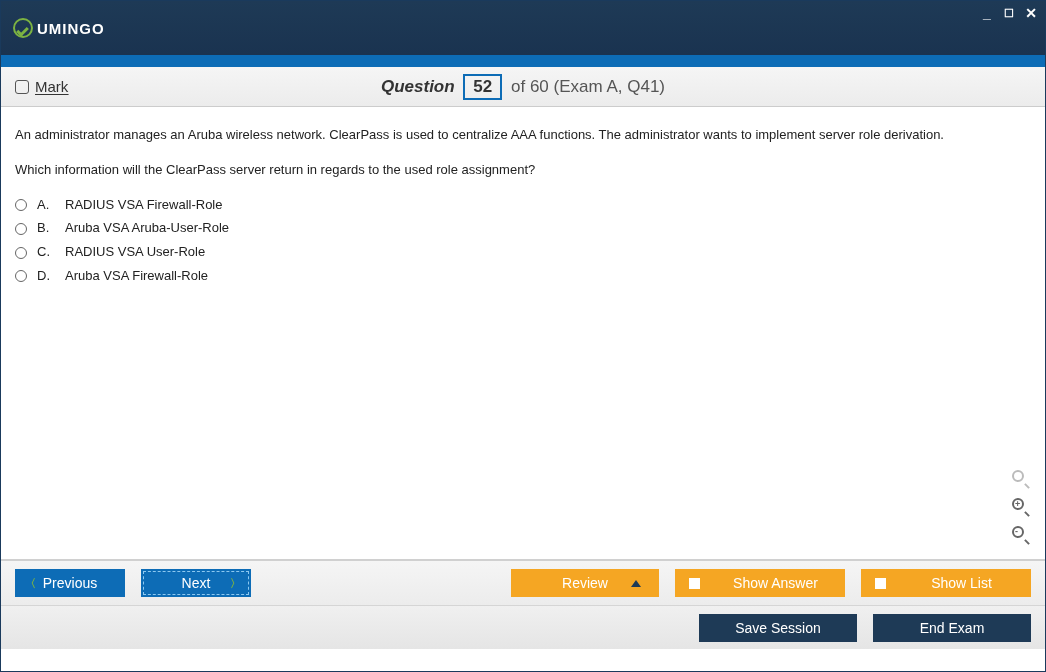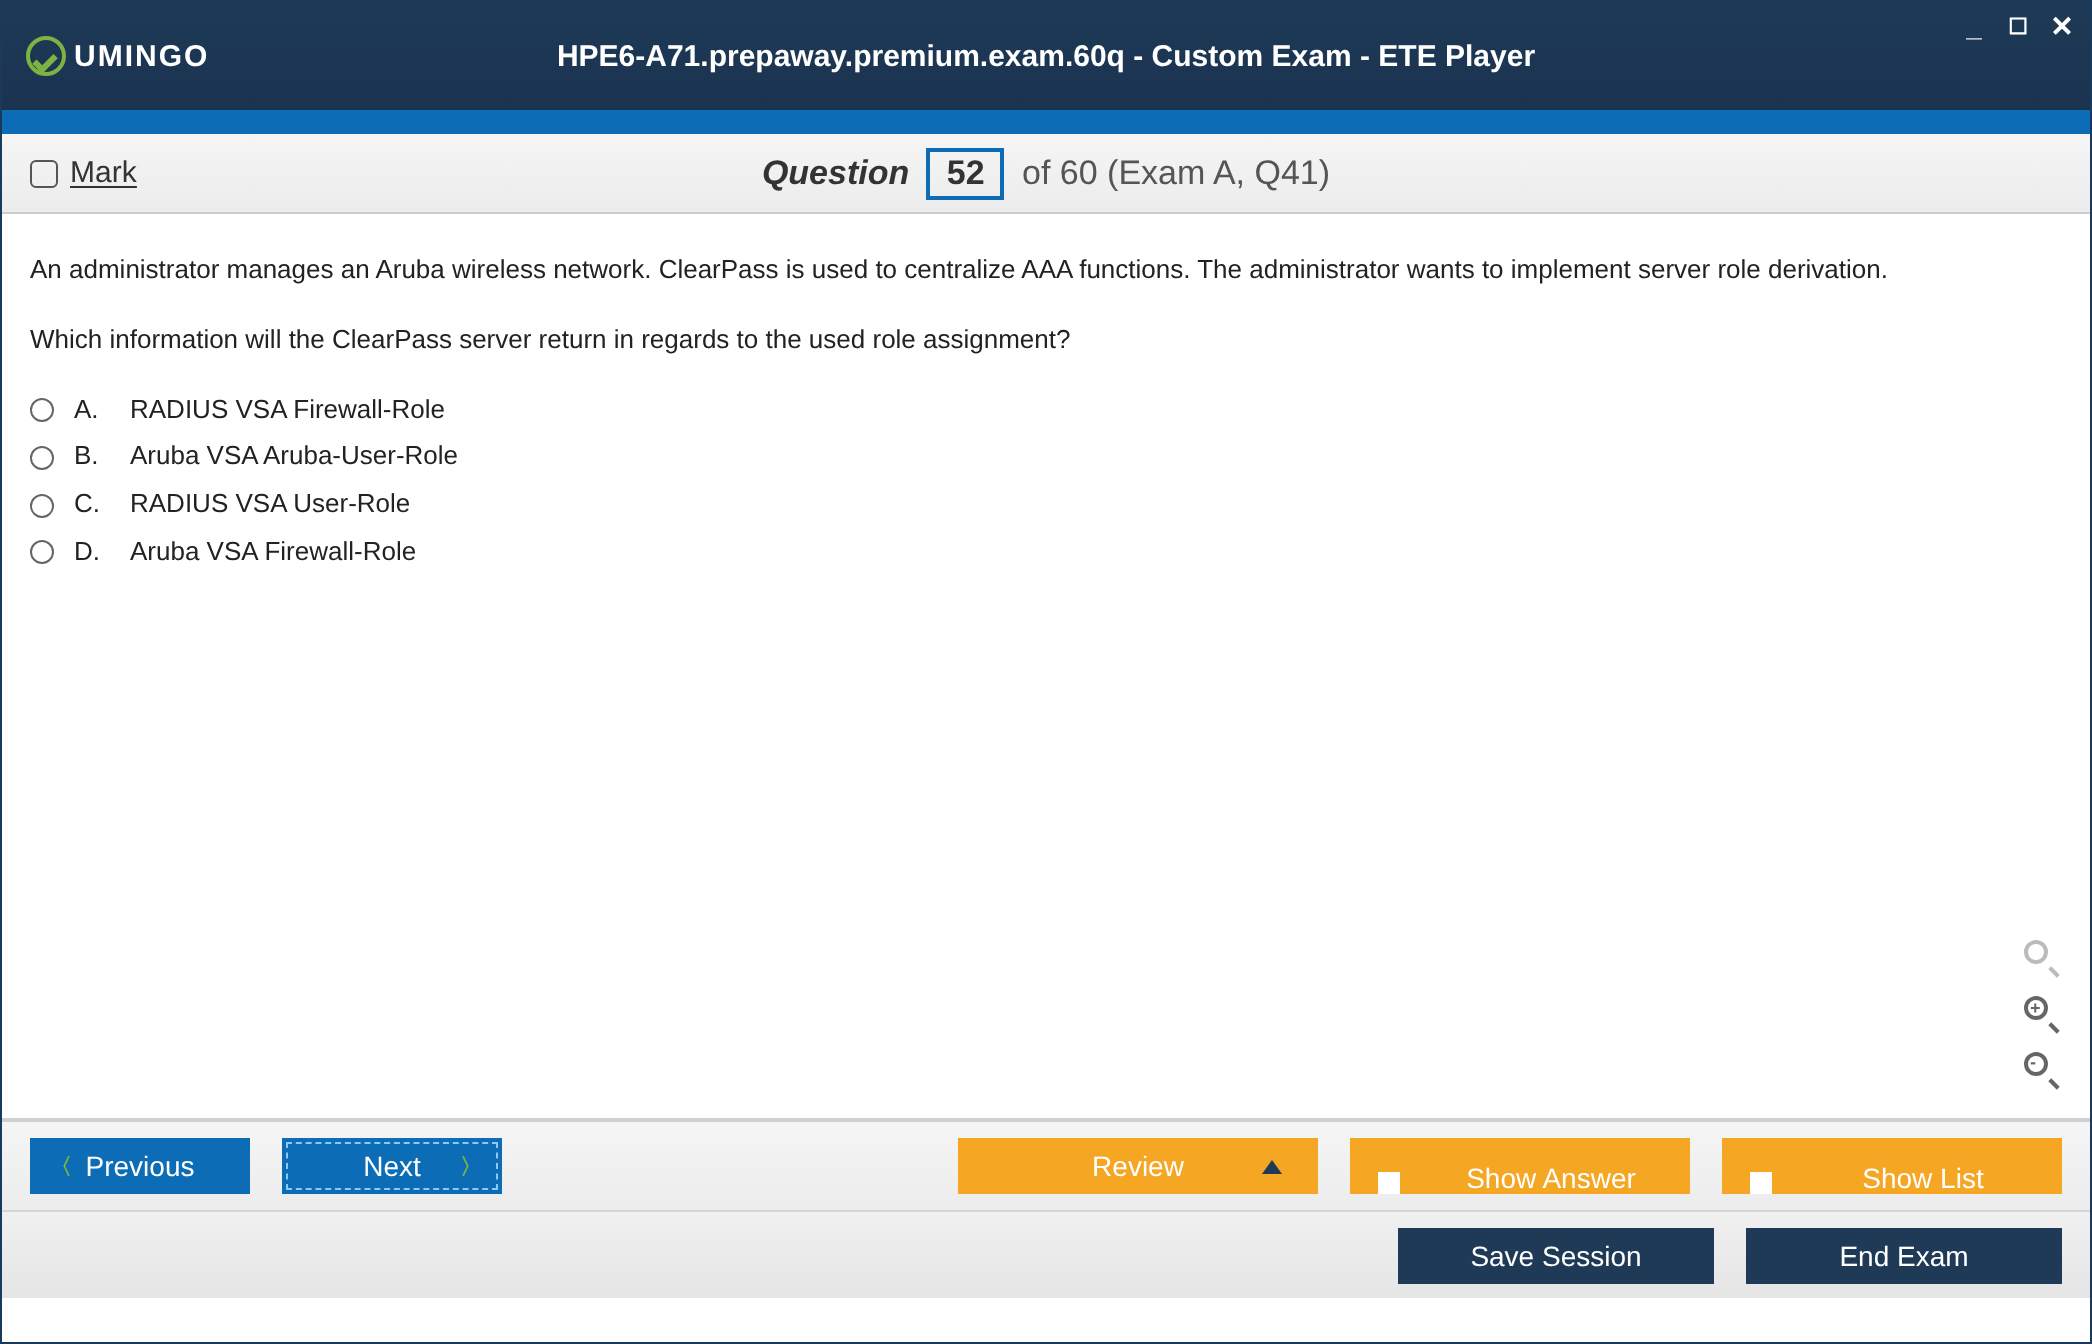--- a/index.html
+++ b/index.html
@@ -44,36 +44,35 @@
   .footer2 { height: 44px; background: linear-gradient(#f0f0f0, #e5e5e5); display: flex; align-items: center; justify-content: flex-end; padding: 0 14px; gap: 16px; border-top: 1px solid #d5d5d5; }
   
   .btn { height: 28px; display: inline-flex; align-items: center; justify-content: center; font-size: 14px; cursor: pointer; border: none; position: relative; }
   .btn-blue { background: #0d6cb6; color: #fff; width: 110px; }
   .btn-blue-dashed { background: #0d6cb6; color: #fff; width: 110px; outline: 1px dashed #8cc8f0; outline-offset: -3px; }
   .btn-orange { background: #f5a623; color: #fff; }
   .btn-dark { background: #1e3a56; color: #fff; width: 158px; }
   .chev { font-size: 11px; font-weight: bold; }
   .chev-l { color: #7cb342; position: absolute; left: 10px; }
   .chev-r { color: #7cb342; position: absolute; right: 10px; }
-  .btn-review { width: 180px; position: relative; }
+  .btn-review { width: 148px; position: relative; }
   .tri-up { position: absolute; right: 18px; width: 0; height: 0; border-left: 5px solid transparent; border-right: 5px solid transparent; border-bottom: 7px solid #1e3a56; }
-  .btn-wide { width: 170px; display: flex; align-items: flex-end; padding: 0 14px; justify-content: flex-start; gap: 20px; }
+  .btn-wide { width: 170px; display: flex; align-items: center; padding: 0 14px; justify-content: flex-start; gap: 20px; }
   .sq { width: 11px; height: 11px; background: #fff; flex-shrink: 0; }
   .btn-wide span:last-child { flex: 1; text-align: center; }
   .spacer { flex: 1; }
 </style>
 </head>
 <body>
 
 <div class="titlebar">
   <div class="logo">
     <span class="logo-check"></span>
     <span>UMINGO</span>
   </div>
-  <div class="app-title">HPE6-A71.prepaway.premium.exam.60q - Custom Exam - ETE Player</div>
   <div class="win-controls">
     <span class="win-btn">_</span>
     <span class="win-btn" style="font-size:11px;">☐</span>
     <span class="win-btn">✕</span>
   </div>
 </div>
 <div class="blue-strip"></div>
 
 <div class="infobar">
   <label class="mark-wrap">

